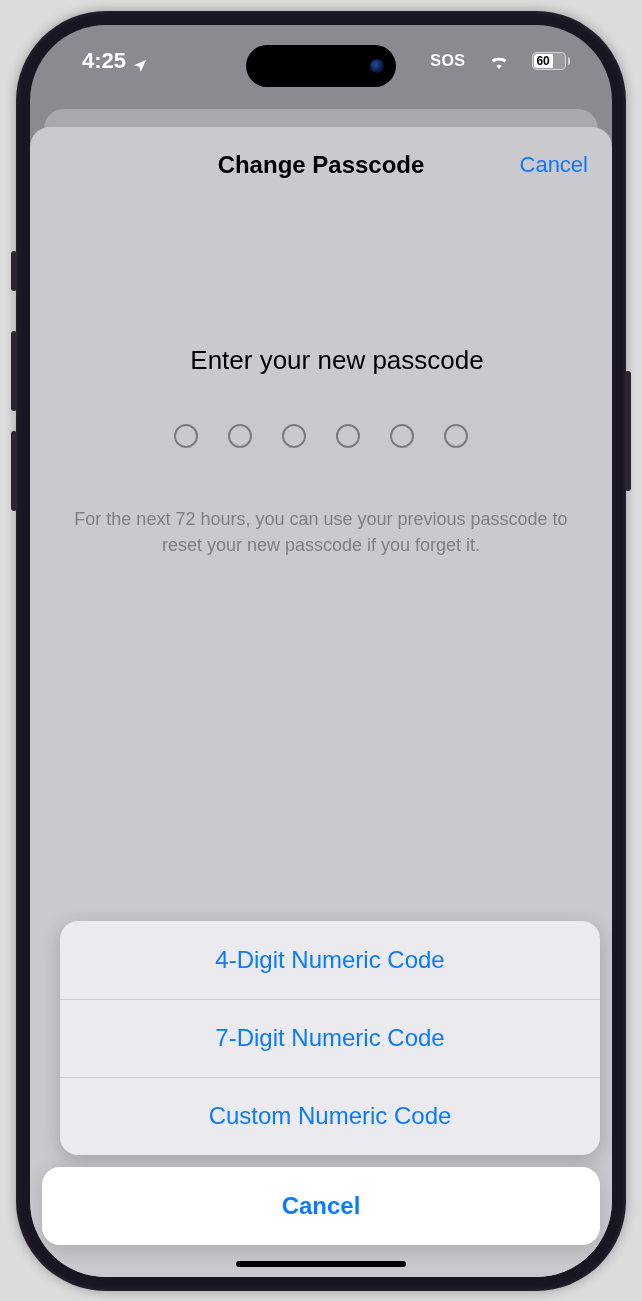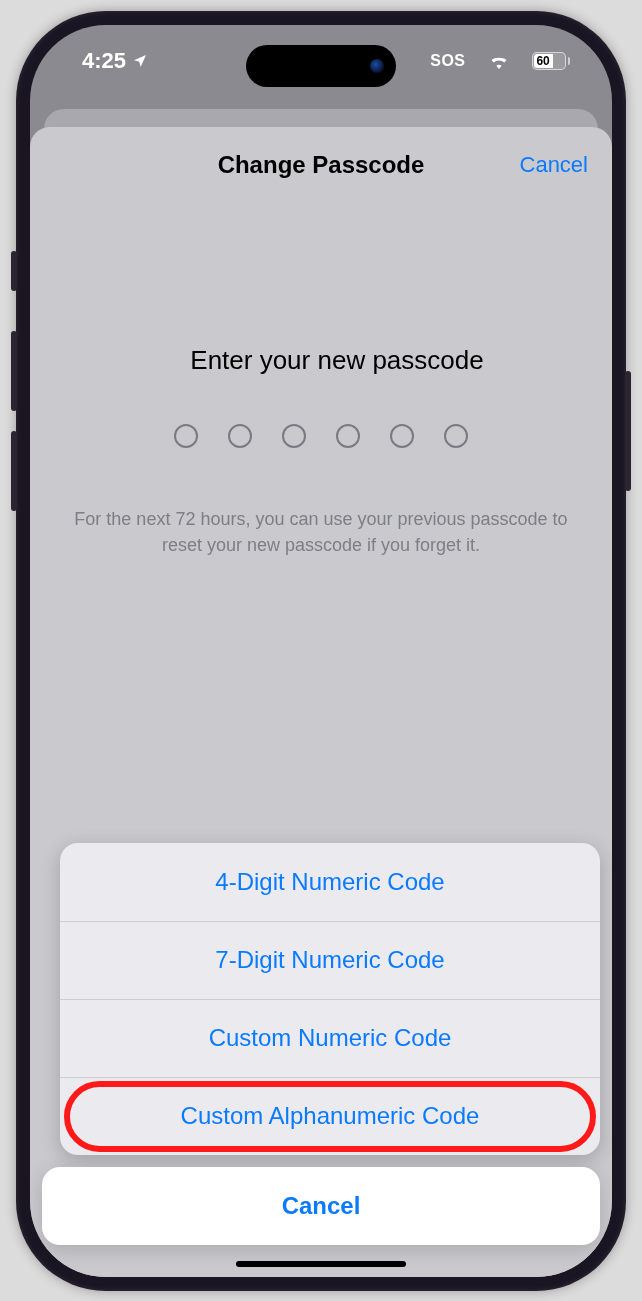--- a/index.html
+++ b/index.html
@@ -64,21 +64,21 @@
     top: 0; left: 0; right: 0;
     height: 72px;
     display: flex;
     justify-content: space-between;
     align-items: center;
     padding: 0 42px 0 52px;
     z-index: 50;
     color: #fff;
   }
   .status-left {
-    display: flex; align-items: center; gap: 6px;
+    display: flex; align-items: flex-end; gap: 6px;
     font-size: 22px; font-weight: 600;
   }
   .status-right {
     display: flex; align-items: center; gap: 22px;
   }
   .sos { font-size: 16px; font-weight: 700; letter-spacing: 0.5px; }
   .wifi-icon svg, .loc-icon svg { display: block; }
   .battery {
     display: flex; align-items: center; gap: 2px;
   }
@@ -256,23 +256,19 @@
         </div>
         <div class="hint">For the next 72 hours, you can use your previous passcode to reset your new passcode if you forget it.</div>
       </div>
     </div>
 
     <div class="action-sheet">
       <div class="as-group">
         <div class="as-item">4-Digit Numeric Code</div>
         <div class="as-item">7-Digit Numeric Code</div>
         <div class="as-item">Custom Numeric Code</div>
-        <div class="as-item">
-          <span>Custom Alphanumeric Code</span>
-          <div class="highlight-ring"></div>
-        </div>
       </div>
       <div class="as-cancel">Cancel</div>
     </div>
 
     <div class="home-indicator"></div>
   </div>
 </div>
 
 </body></html>

